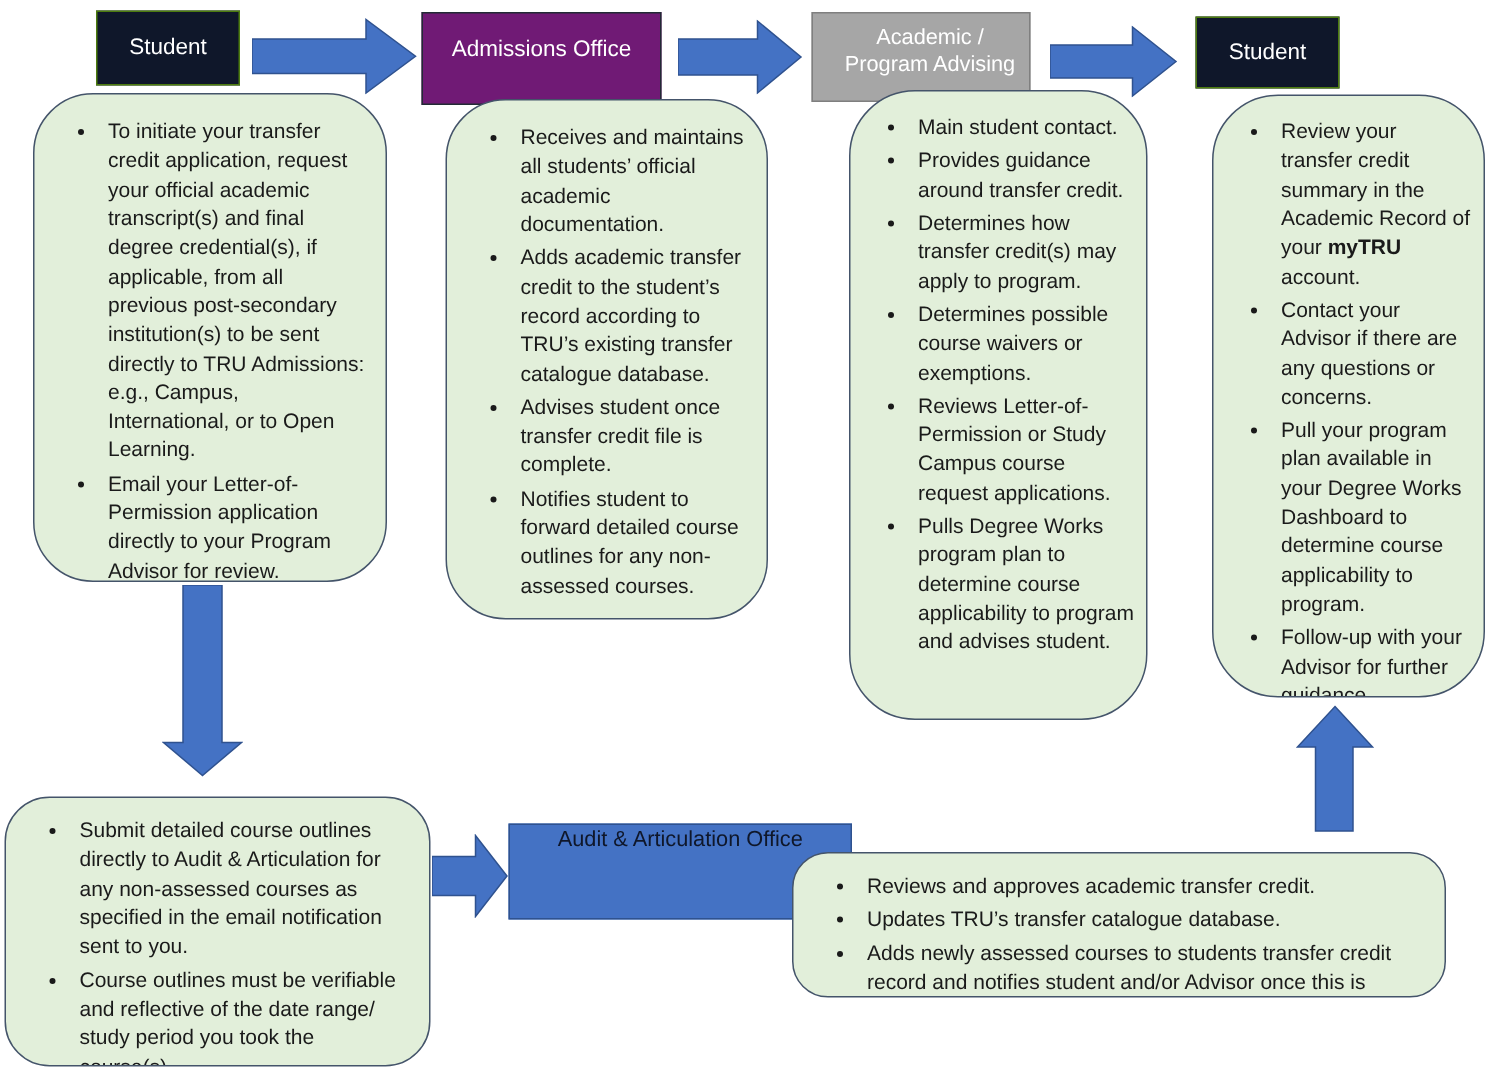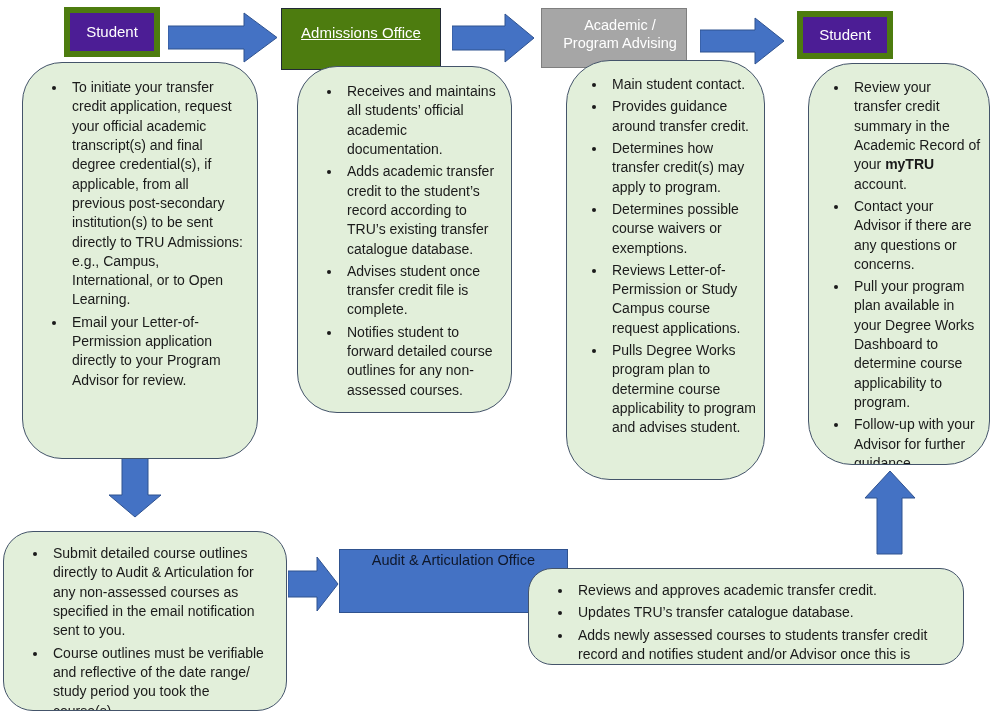--- a/index.html
+++ b/index.html
@@ -6,22 +6,22 @@
   .canvas{
     position:relative;width:993px;height:716px;background:#ffffff;
     font-family:"Liberation Sans",sans-serif;color:#1a1a1a;overflow:hidden;
   }
   
   .hdr{
     position:absolute;display:flex;align-items:center;justify-content:center;
     text-align:center;color:#ffffff;font-size:15px;line-height:1.25;z-index:1;
     box-sizing:border-box;
   }
-  .hdr.orange{background:#4c1d95;border:6px solid #4d7c0f;}
-  .hdr.navy{background:#4d7c0f;border:1px solid #222A35;text-decoration:underline;}
+  .hdr.orange{background:#0f172a;border:1px solid #4d7c0f;}
+  .hdr.navy{background:#701a75;border:1px solid #222A35;}
   .hdr.gray{background:#A6A6A6;border:1px solid #7F7F7F;}
   
   .gbox{
     position:absolute;background:#E2EFDA;border:1.6px solid #44546A;
     box-sizing:border-box;z-index:3;overflow:hidden;
   }
   .gbox ul{margin:0;padding:15px 14px 0 44px;font-size:14px;line-height:1.38;}
   .gbox li{margin:0 0 3px 0;padding-left:5px;}
   .gbox.narrow ul{padding:14px 8px 0 40px;}
   .gbox.wide ul{padding:12px 12px 0 44px;}
@@ -67,21 +67,21 @@
     <svg width="83" height="50" viewBox="0 0 83 50">
       <polygon points="0,13 53,13 53,1 82,25 53,49 53,37 0,37"></polygon>
     </svg>
   </div>
   <div class="arrow" style="left:700px;top:17px;">
     <svg width="85" height="48" viewBox="0 0 85 48">
       <polygon points="0,13 55,13 55,1 84,24 55,47 55,35 0,35"></polygon>
     </svg>
   </div>
 
-  <div class="gbox" style="left:22px;top:62px;width:236px;height:397px;border-radius:40px;">
+  <div class="gbox" style="left:22px;top:62px;width:236px;height:326px;border-radius:40px;">
     <ul>
       <li>To initiate your transfer credit application, request your official academic transcript(s) and final degree credential(s), if applicable, from all previous post-secondary institution(s) to be sent directly to TRU Admissions: e.g., Campus, International, or to Open Learning.</li>
       <li>Email your Letter-of-Permission application directly to your Program Advisor for review.</li>
     </ul>
   </div>
 
   <div class="gbox" style="left:297px;top:66px;width:215px;height:347px;border-radius:40px;">
     <ul>
       <li>Receives and maintains all students’ official academic documentation.</li>
       <li>Adds academic transfer credit to the student’s record according to TRU’s existing transfer catalogue database.</li>

